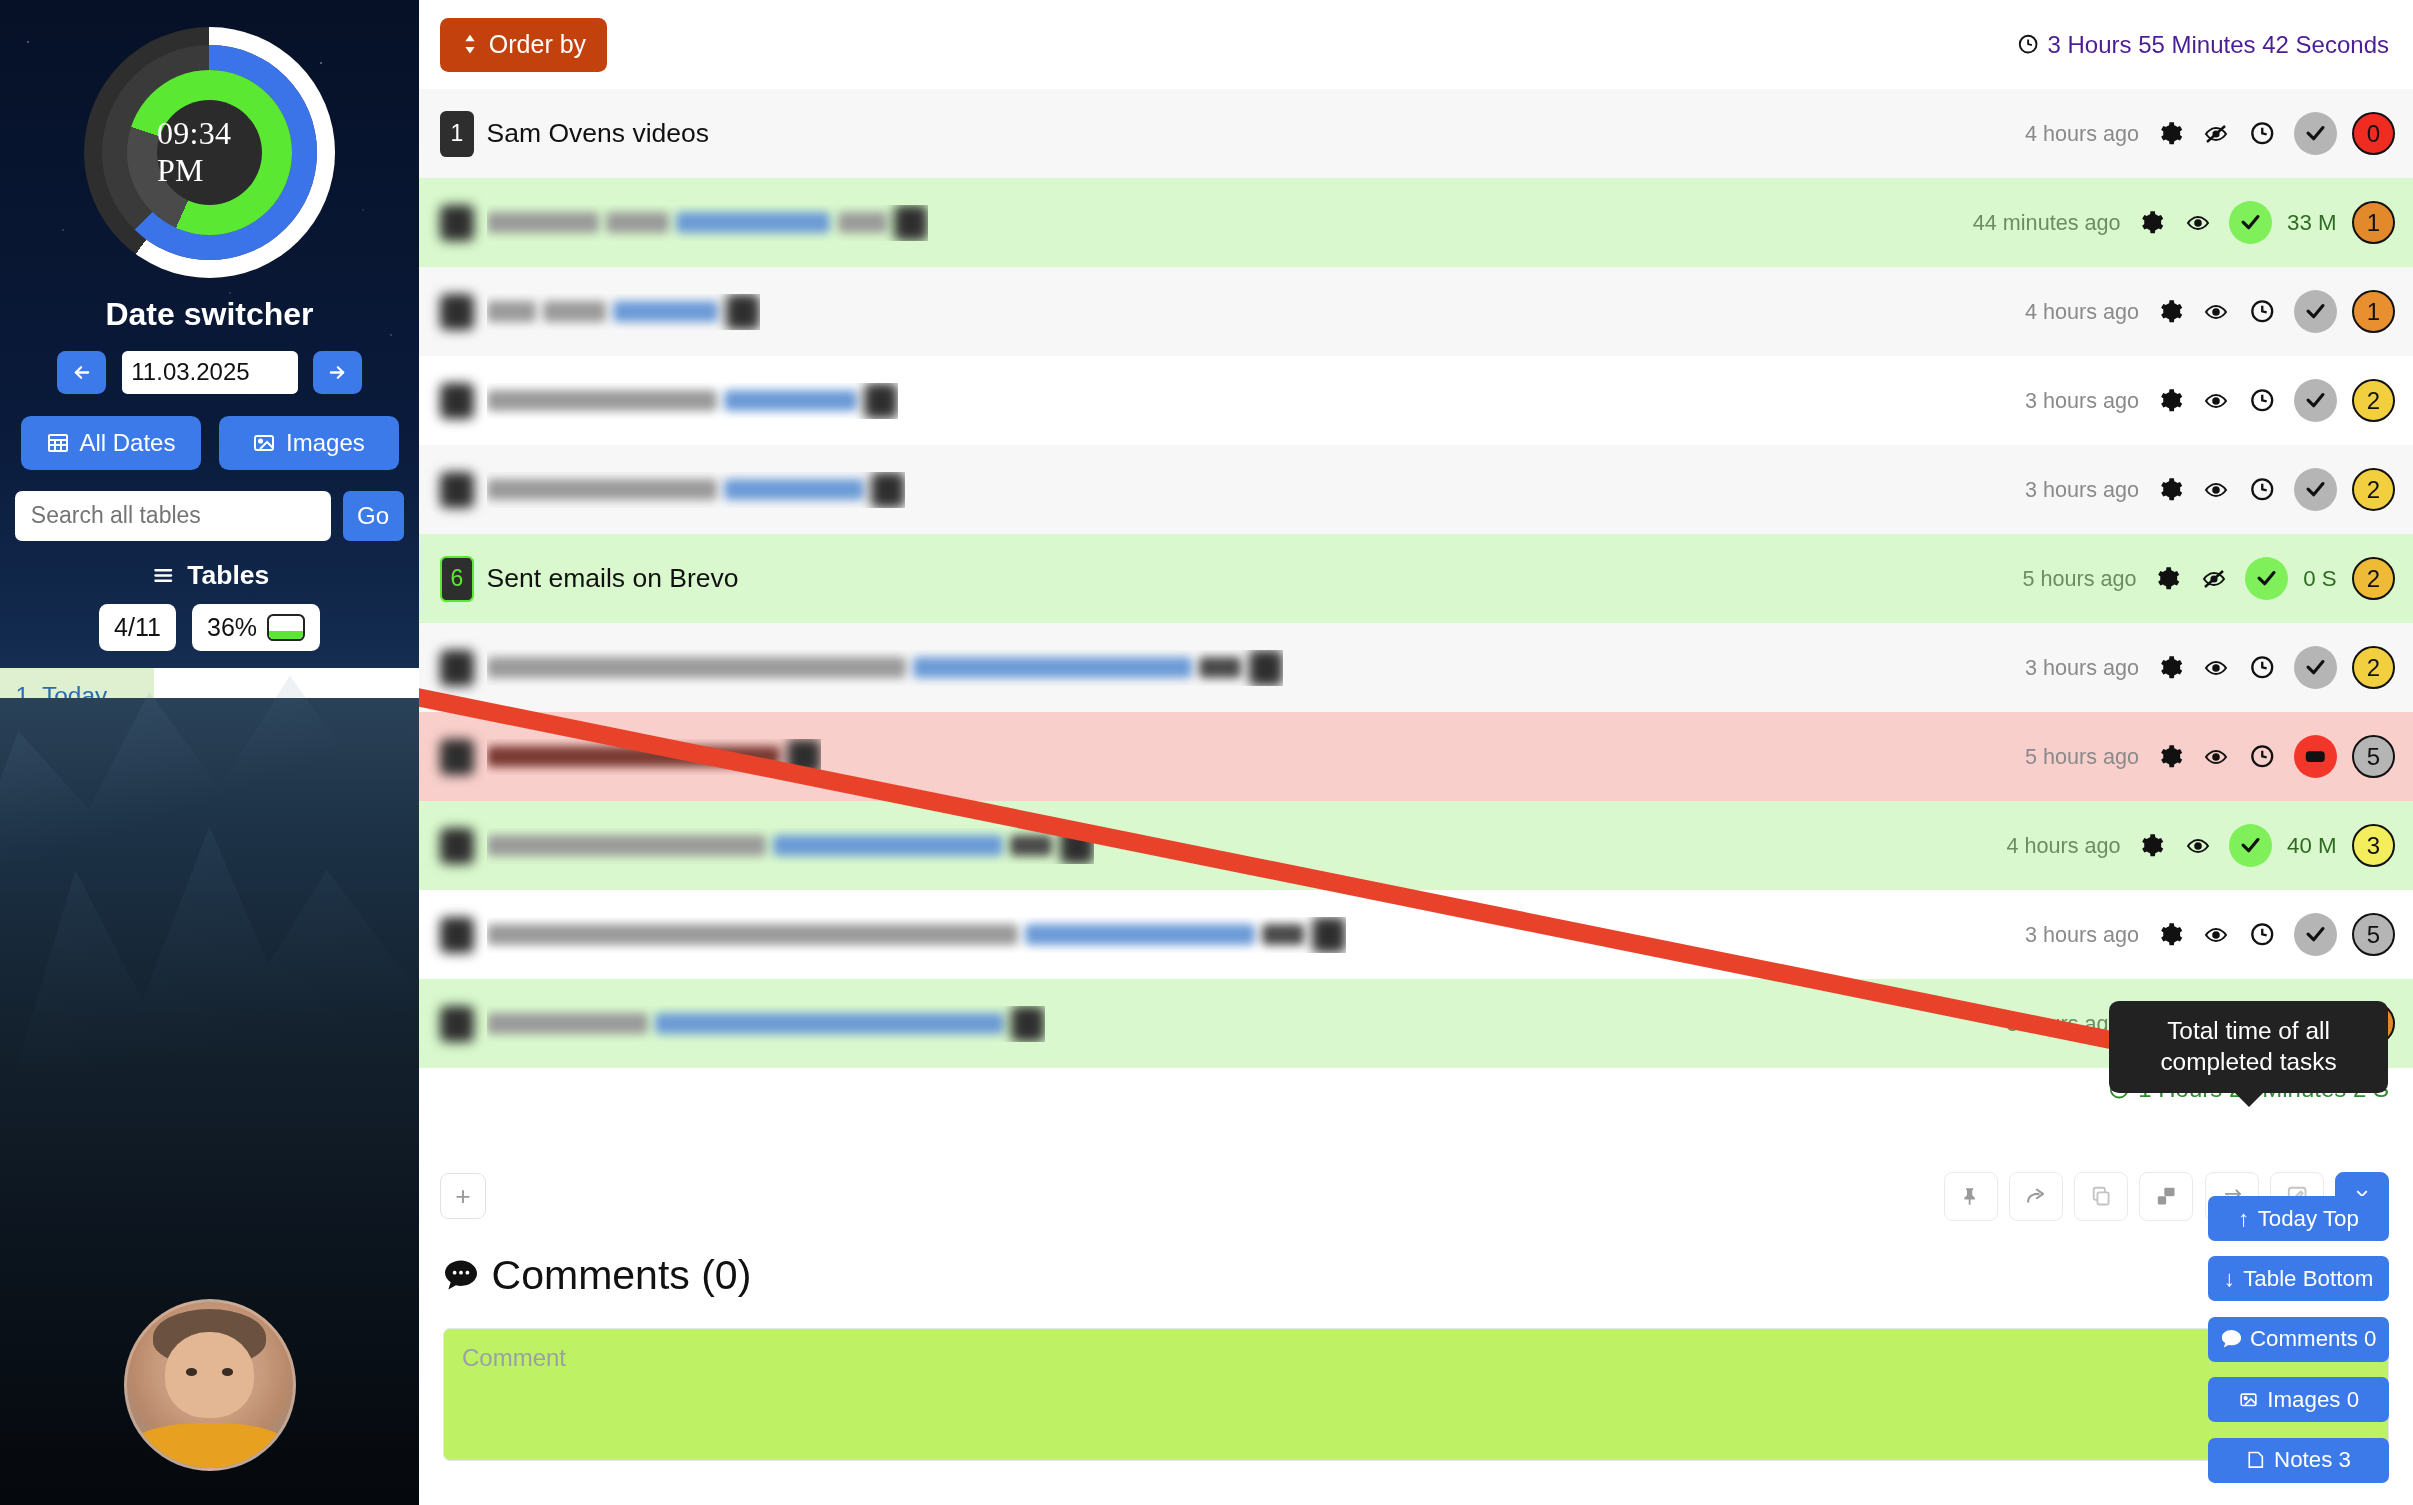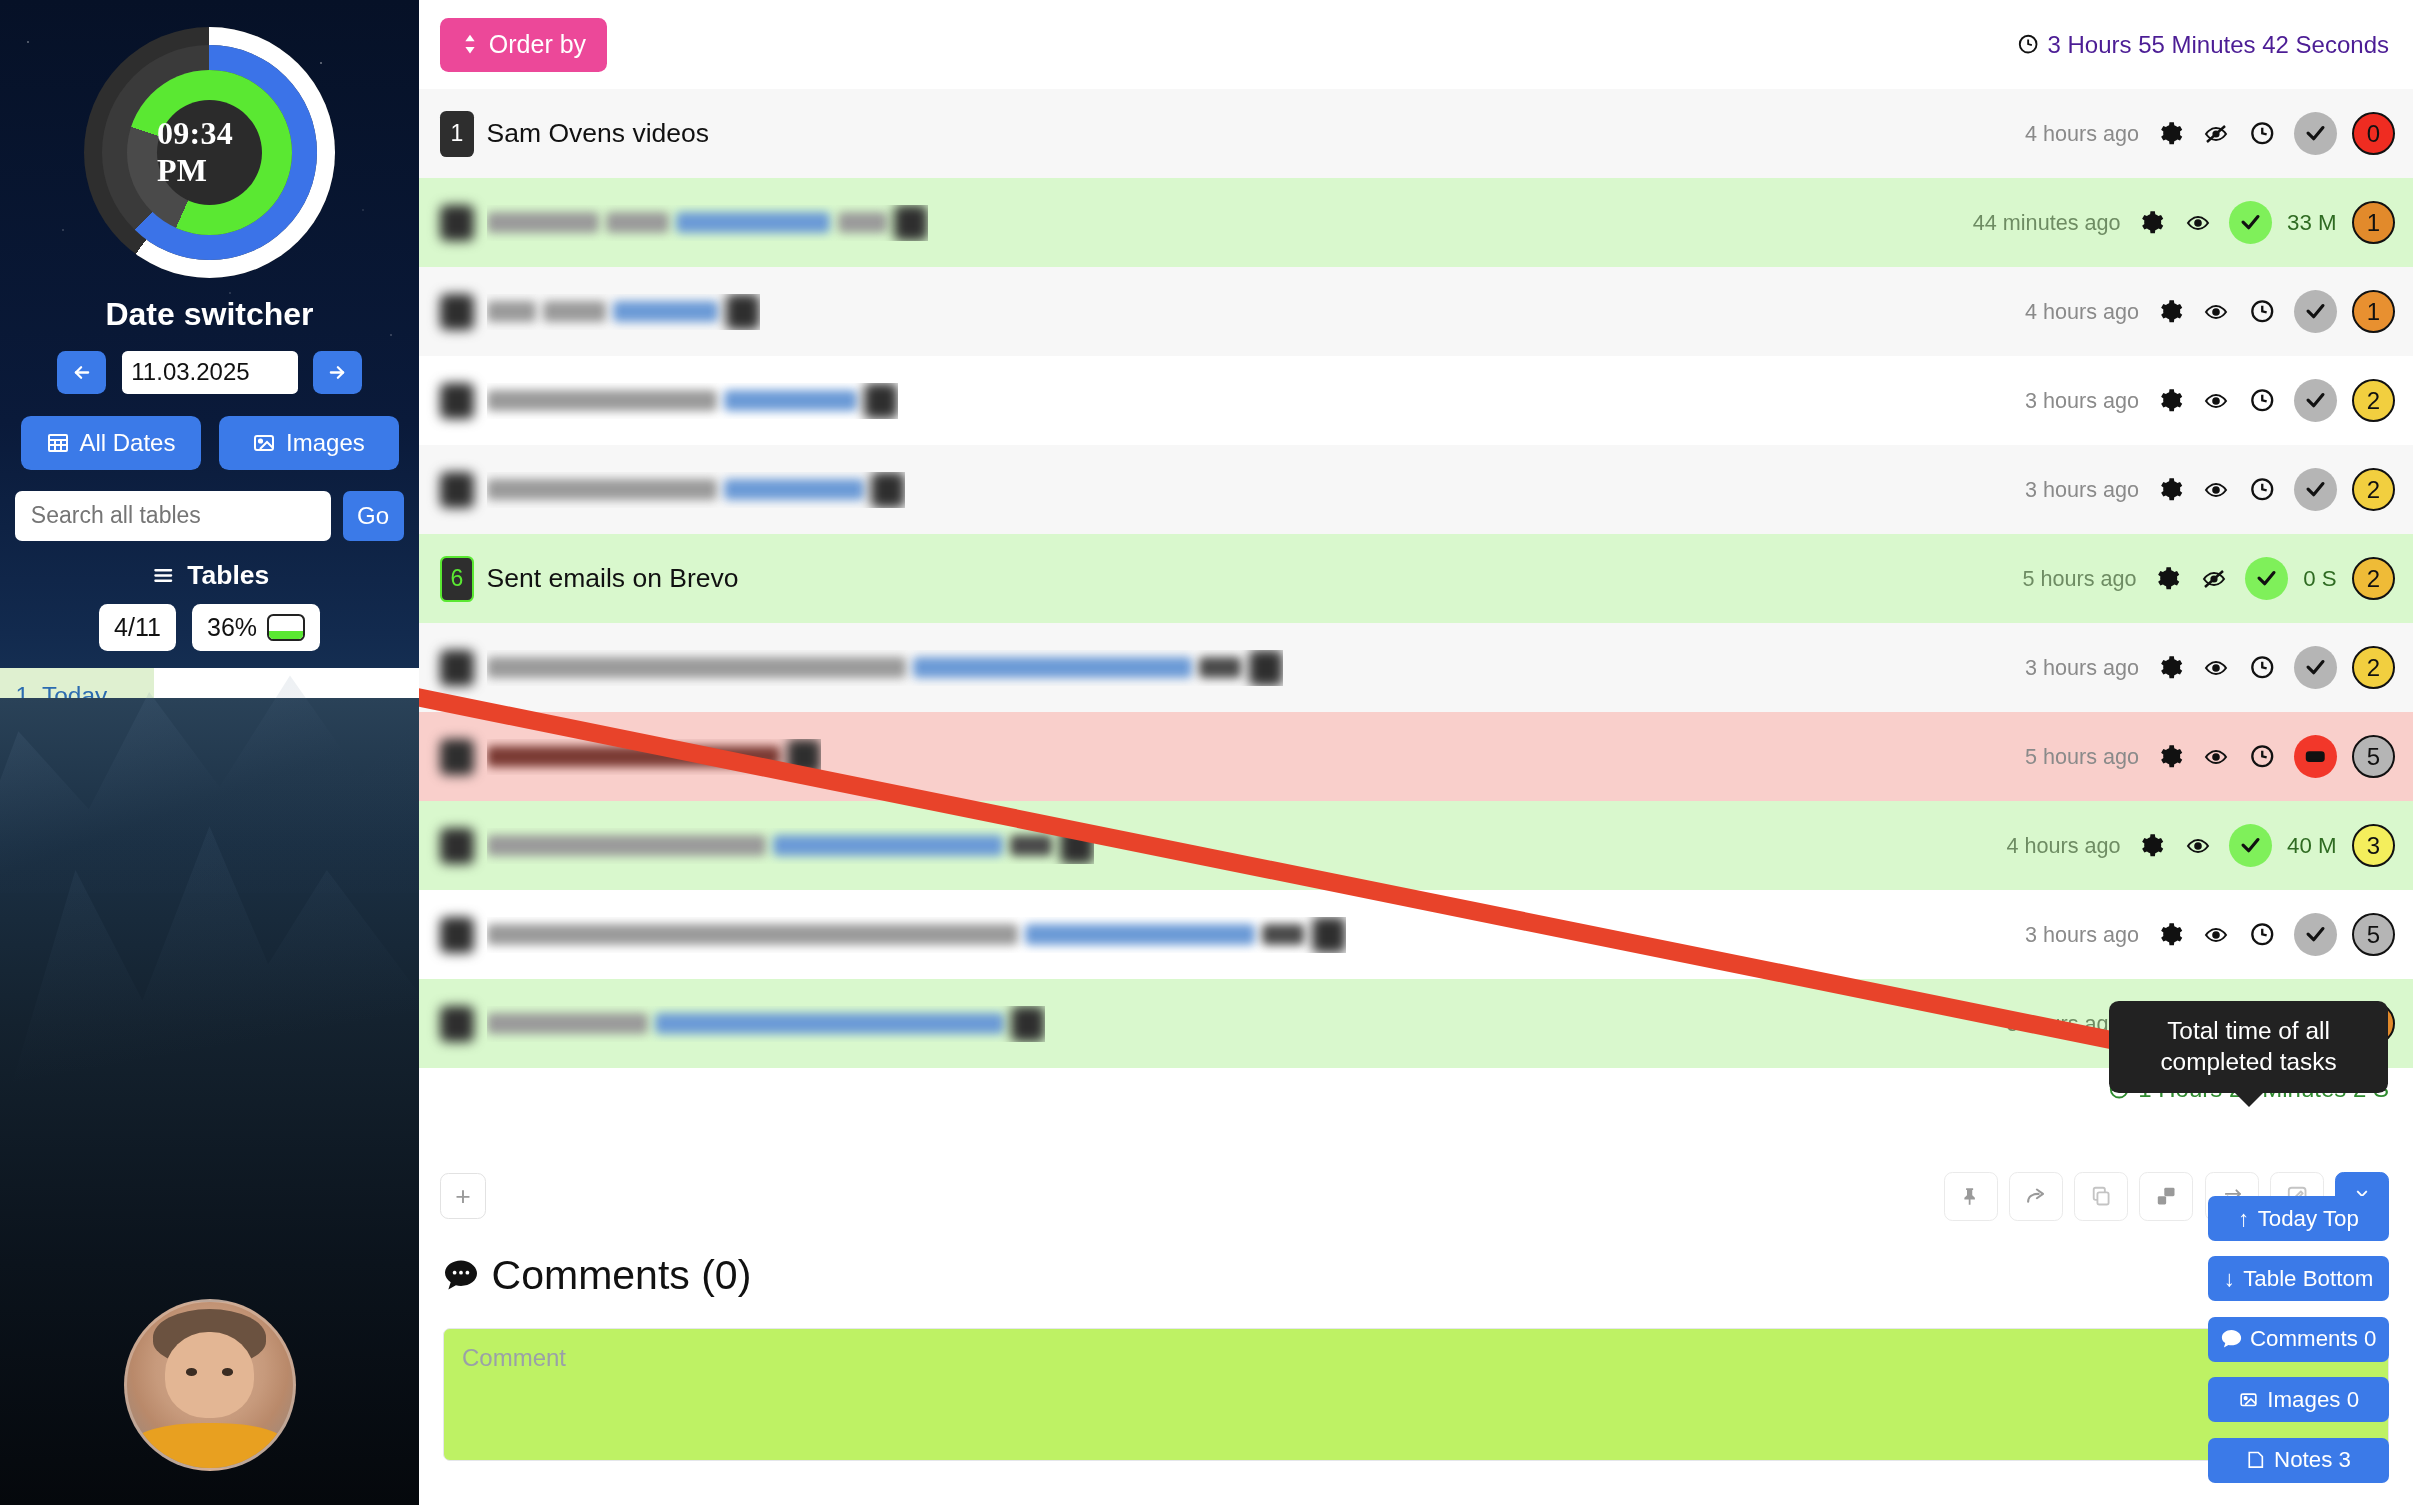--- a/index.html
+++ b/index.html
@@ -30,21 +30,21 @@
   }
   .mountain { position:absolute; left:0; right:0; top:698px; bottom:0;
     background: linear-gradient(180deg,#2a4258 0%,#1b3044 18%,#14222f 40%,#0b131c 70%,#05080c 100%); }
   .mountain::before { content:""; position:absolute; left:-42px; right:-42px; top:-84px; height:279px;
     background: linear-gradient(160deg, rgba(120,150,180,.22) 0%, rgba(40,60,85,.05) 60%);
     clip-path: polygon(0% 100%, 12% 42%, 26% 70%, 38% 28%, 52% 62%, 66% 22%, 80% 58%, 92% 36%, 100% 72%, 100% 100%); }
   .mountain::after { content:""; position:absolute; left:0; right:0; top:63px; height:363px;
     background: linear-gradient(170deg, rgba(90,120,150,.16) 0%, rgba(10,18,28,0) 75%);
     clip-path: polygon(0% 100%, 18% 30%, 34% 66%, 50% 18%, 64% 56%, 78% 30%, 100% 64%, 100% 100%); }
 
-  .clock-wrap { position:relative; width:251px; height:251px; margin: 26.5px auto 0; font-weight: bold; }
+  .clock-wrap { position:relative; width:251px; height:251px; margin: 26.5px auto 0; }
   .ring { position:absolute; border-radius:50%; }
   .ring-outer-bg { inset:0; background:#2e2e2e; }
   .ring-outer-fill { inset:0; background: conic-gradient(from 0deg, #ffffff 0deg 216deg, rgba(0,0,0,0) 216deg 360deg); }
   .ring-gap1 { inset:18px; background:#3a3a3a; }
   .ring-mid-fill { inset:18px; background: conic-gradient(from 0deg, #3b73e8 0deg 224deg, rgba(0,0,0,0) 224deg 360deg); }
   .ring-gap2 { inset:43px; background:#4a4a4a; }
   .ring-inner-fill { inset:43px; background: conic-gradient(from 0deg, #5ae832 0deg 204deg, rgba(0,0,0,0) 204deg 288deg, #5ae832 288deg 360deg); }
   .ring-core { inset:73px; background:#2b2b2b; display:flex; align-items:center; justify-content:center; }
   .clock-time { font-family:"Liberation Serif", serif; font-size:32px; color:#fff; letter-spacing:0.3px; }
 
@@ -92,21 +92,21 @@
   .avatar .face { position:absolute; left:23%; right:23%; top:18%; height:52%; border-radius:48% 48% 45% 45%;
     background:#e3b694; }
   .avatar .eyeL, .avatar .eyeR { position:absolute; width:11.2px; height:7.7px; border-radius:50%; background:#3a2c22; top:40%; }
   .avatar .eyeL { left:36%; } .avatar .eyeR { right:36%; }
   .avatar .shirt { position:absolute; left:4%; right:4%; bottom:0; height:27%; background:#e8a020; border-radius:46% 46% 0 0; }
 
   
   .main { flex:1; height:1506px; background:#fff; position:relative; overflow:hidden; }
 
   .topbar { display:flex; align-items:center; justify-content:space-between; height:89px; padding:0 24px 0 21px; }
-  .orderby { background:#ec4899; color:#fff; border:none; border-radius:8.4px; height:54px;
+  .orderby { background:#c2410c; color:#fff; border:none; border-radius:8.4px; height:54px;
     padding:0 21px; font-size:25px; display:flex; align-items:center; gap:9.8px; cursor:pointer; }
   .total-time { font-size:24px; color:#4c1d95; display:flex; align-items:center; gap:8.4px; white-space:nowrap; }
 
   .rows { width:100%; }
   .row { display:flex; align-items:center; height:89px; padding:0 18px 0 21px; position:relative; }
   .row.odd { background:#f7f7f7; }
   .row.even { background:#ffffff; }
   .row.green { background:#d9f8cd; }
   .row.red { background:#f9cfcb; }
 

